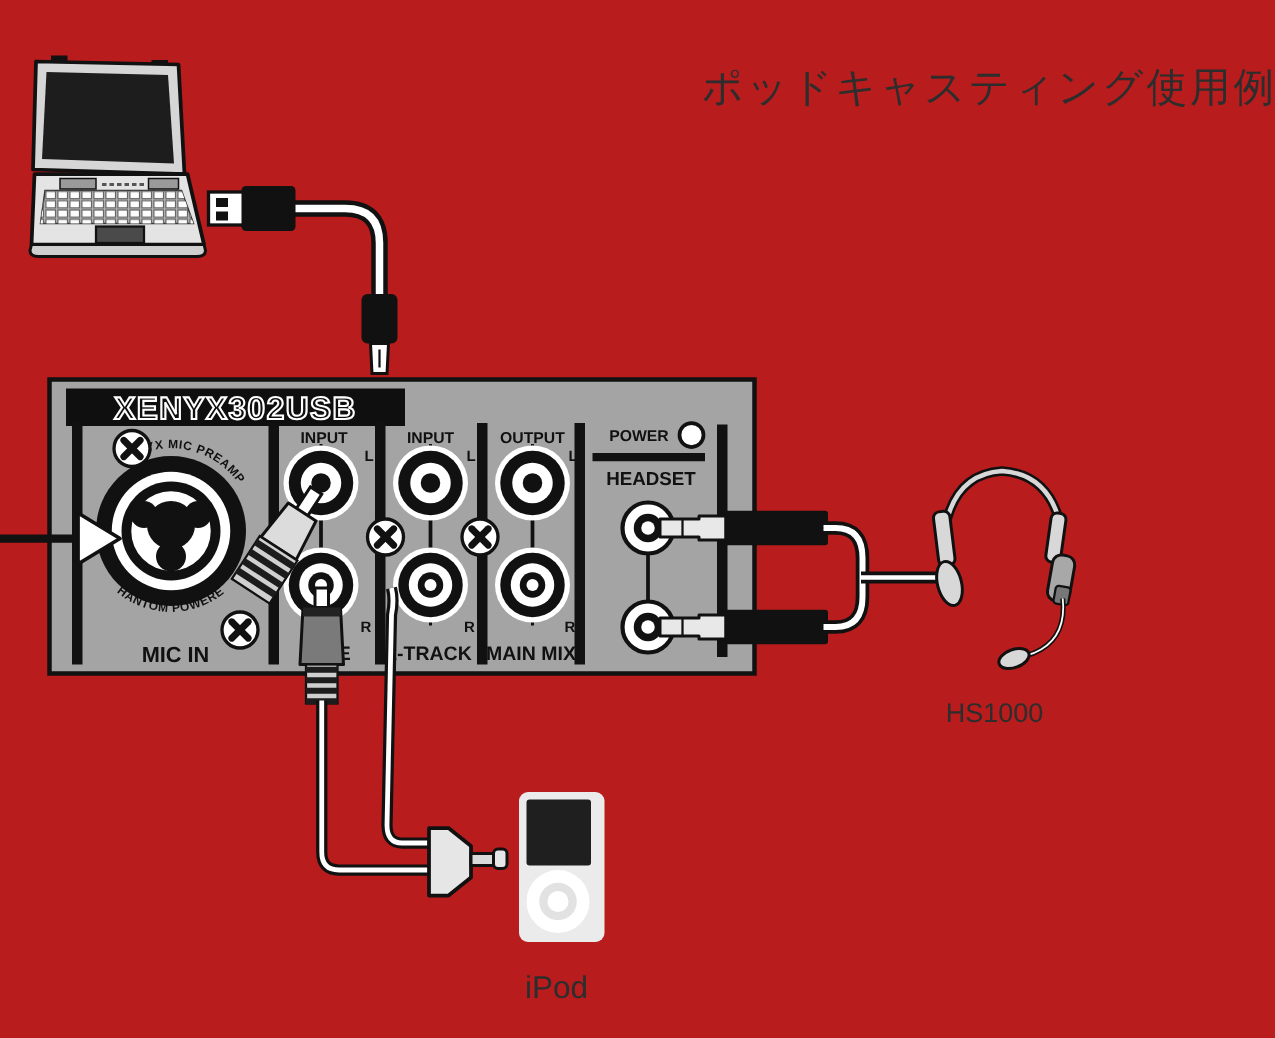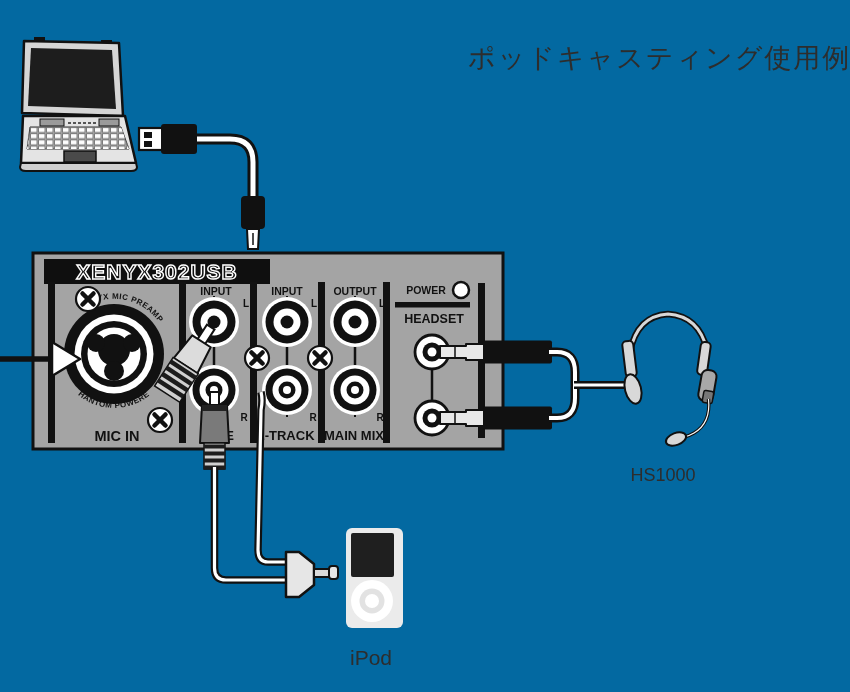--- a/index.html
+++ b/index.html
@@ -1,16 +1,16 @@
 <!DOCTYPE html>
 <html><head>
 <meta charset="utf-8">
 <style>
   html,body{margin:0;padding:0;background:#fff;}
-  #canvas{position:relative;width:850px;height:692px;background:#0369a1;overflow:hidden;
+  #canvas{position:relative;width:850px;height:692px;background:#b91c1c;overflow:hidden;
           font-family:"Liberation Sans", sans-serif;}
   svg{display:block}
   text{font-family:"Liberation Sans", sans-serif;}
   .panel-label{fill:#111;font-weight:bold;}
   .outline-logo{fill:none;stroke:#fff;stroke-width:1.4px;font-weight:bold;letter-spacing:1px;}
   .curved{fill:#111;font-weight:bold;font-size:8px;letter-spacing:0.4px;}
   .caption{fill:#2d2d2d;}
 </style>
 </head>
 <body>

